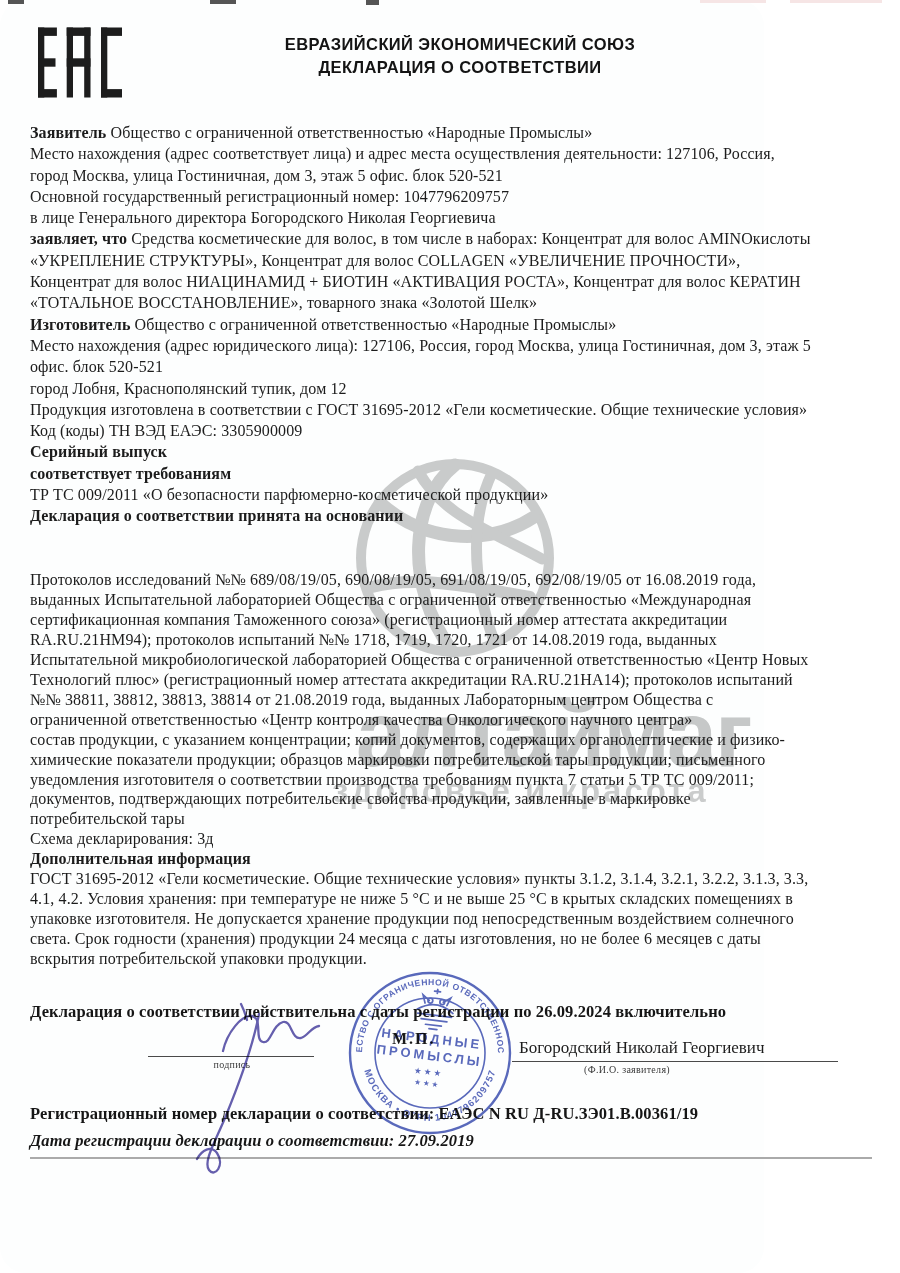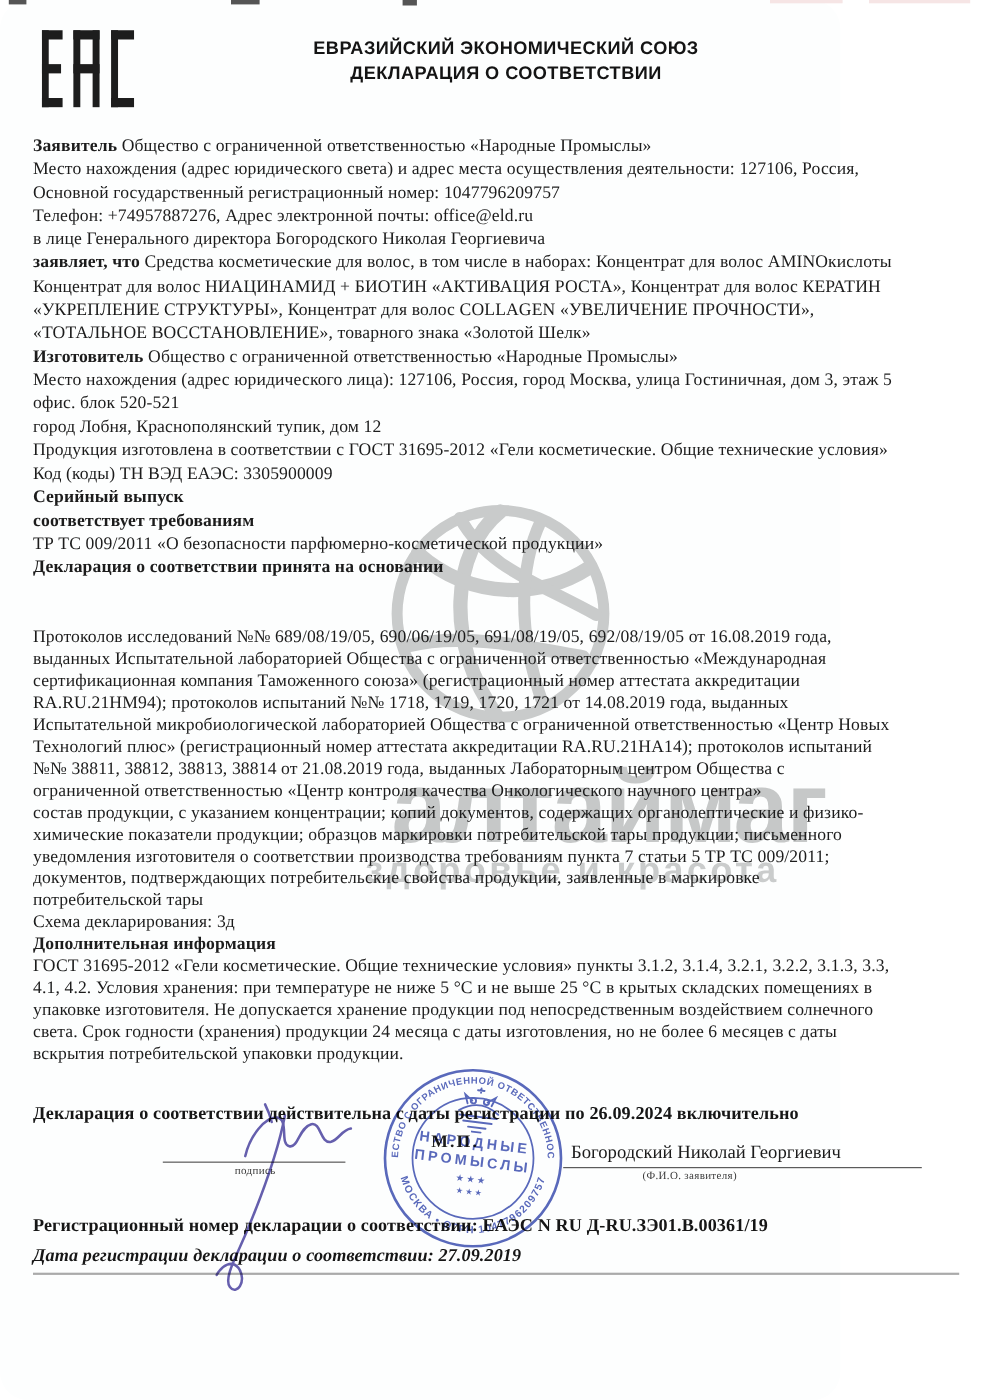--- a/index.html
+++ b/index.html
@@ -98,41 +98,41 @@
       <path d="M66,16 C 92,62 136,74 190,104" stroke-width="11"></path>
       <path d="M140,18 C 120,60 118,120 142,186" stroke-width="11"></path>
     </g>
   </svg>
 
   <div id="wm-text-large" class="wm">алтаймаг</div>
   <div id="wm-text-small" class="wm">здоровье и красота</div>
 
   <div id="body-lines-1" class="lines">
       <div class="doc-line"><b>Заявитель</b> Общество с ограниченной ответственностью «Народные Промыслы»</div>
-      <div class="doc-line">Место нахождения (адрес юридического света) и адрес места осуществления деятельности: 127106, Россия,</div>
+      <div class="doc-line">Место нахождения (адрес соответствует лица) и адрес места осуществления деятельности: 127106, Россия,</div>
+      <div class="doc-line">город Москва, улица Гостиничная, дом 3, этаж 5 офис. блок 520-521</div>
       <div class="doc-line">Основной государственный регистрационный номер: 1047796209757</div>
-      <div class="doc-line">Телефон: +74957887276, Адрес электронной почты: office@eld.ru</div>
       <div class="doc-line">в лице Генерального директора Богородского Николая Георгиевича</div>
       <div class="doc-line"><b>заявляет, что</b> Средства косметические для волос, в том числе в наборах: Концентрат для волос AMINOкислоты</div>
+      <div class="doc-line">«УКРЕПЛЕНИЕ СТРУКТУРЫ», Концентрат для волос COLLAGEN «УВЕЛИЧЕНИЕ ПРОЧНОСТИ»,</div>
       <div class="doc-line">Концентрат для волос НИАЦИНАМИД + БИОТИН «АКТИВАЦИЯ РОСТА», Концентрат для волос КЕРАТИН</div>
-      <div class="doc-line">«УКРЕПЛЕНИЕ СТРУКТУРЫ», Концентрат для волос COLLAGEN «УВЕЛИЧЕНИЕ ПРОЧНОСТИ»,</div>
       <div class="doc-line">«ТОТАЛЬНОЕ ВОССТАНОВЛЕНИЕ», товарного знака «Золотой Шелк»</div>
       <div class="doc-line"><b>Изготовитель</b> Общество с ограниченной ответственностью «Народные Промыслы»</div>
       <div class="doc-line">Место нахождения (адрес юридического лица): 127106, Россия, город Москва, улица Гостиничная, дом 3, этаж 5</div>
       <div class="doc-line">офис. блок 520-521</div>
       <div class="doc-line">город Лобня, Краснополянский тупик, дом 12</div>
       <div class="doc-line">Продукция изготовлена в соответствии с ГОСТ 31695-2012 «Гели косметические. Общие технические условия»</div>
       <div class="doc-line">Код (коды) ТН ВЭД ЕАЭС: 3305900009</div>
       <div class="doc-line bold">Серийный выпуск</div>
       <div class="doc-line bold">соответствует требованиям</div>
       <div class="doc-line">ТР ТС 009/2011 «О безопасности парфюмерно-косметической продукции»</div>
       <div class="doc-line bold">Декларация о соответствии принята на основании</div>
     </div>
   <div id="body-lines-2" class="lines">
-      <div class="doc-line">Протоколов исследований №№ 689/08/19/05, 690/06/19/05, 691/08/19/05, 692/08/19/05 от 16.08.2019 года,</div>
+      <div class="doc-line">Протоколов исследований №№ 689/08/19/05, 690/08/19/05, 691/08/19/05, 692/08/19/05 от 16.08.2019 года,</div>
       <div class="doc-line">выданных Испытательной лабораторией Общества с ограниченной ответственностью «Международная</div>
       <div class="doc-line">сертификационная компания Таможенного союза» (регистрационный номер аттестата аккредитации</div>
       <div class="doc-line">RA.RU.21НМ94); протоколов испытаний №№ 1718, 1719, 1720, 1721 от 14.08.2019 года, выданных</div>
       <div class="doc-line">Испытательной микробиологической лабораторией Общества с ограниченной ответственностью «Центр Новых</div>
       <div class="doc-line">Технологий плюс» (регистрационный номер аттестата аккредитации RA.RU.21НА14); протоколов испытаний</div>
       <div class="doc-line">№№ 38811, 38812, 38813, 38814 от 21.08.2019 года, выданных Лабораторным центром Общества с</div>
       <div class="doc-line">ограниченной ответственностью «Центр контроля качества Онкологического научного центра»</div>
       <div class="doc-line">состав продукции, с указанием концентрации; копий документов, содержащих органолептические и физико-</div>
       <div class="doc-line">химические показатели продукции; образцов маркировки потребительской тары продукции; письменного</div>
       <div class="doc-line">уведомления изготовителя о соответствии производства требованиям пункта 7 статьи 5 ТР ТС 009/2011;</div>

